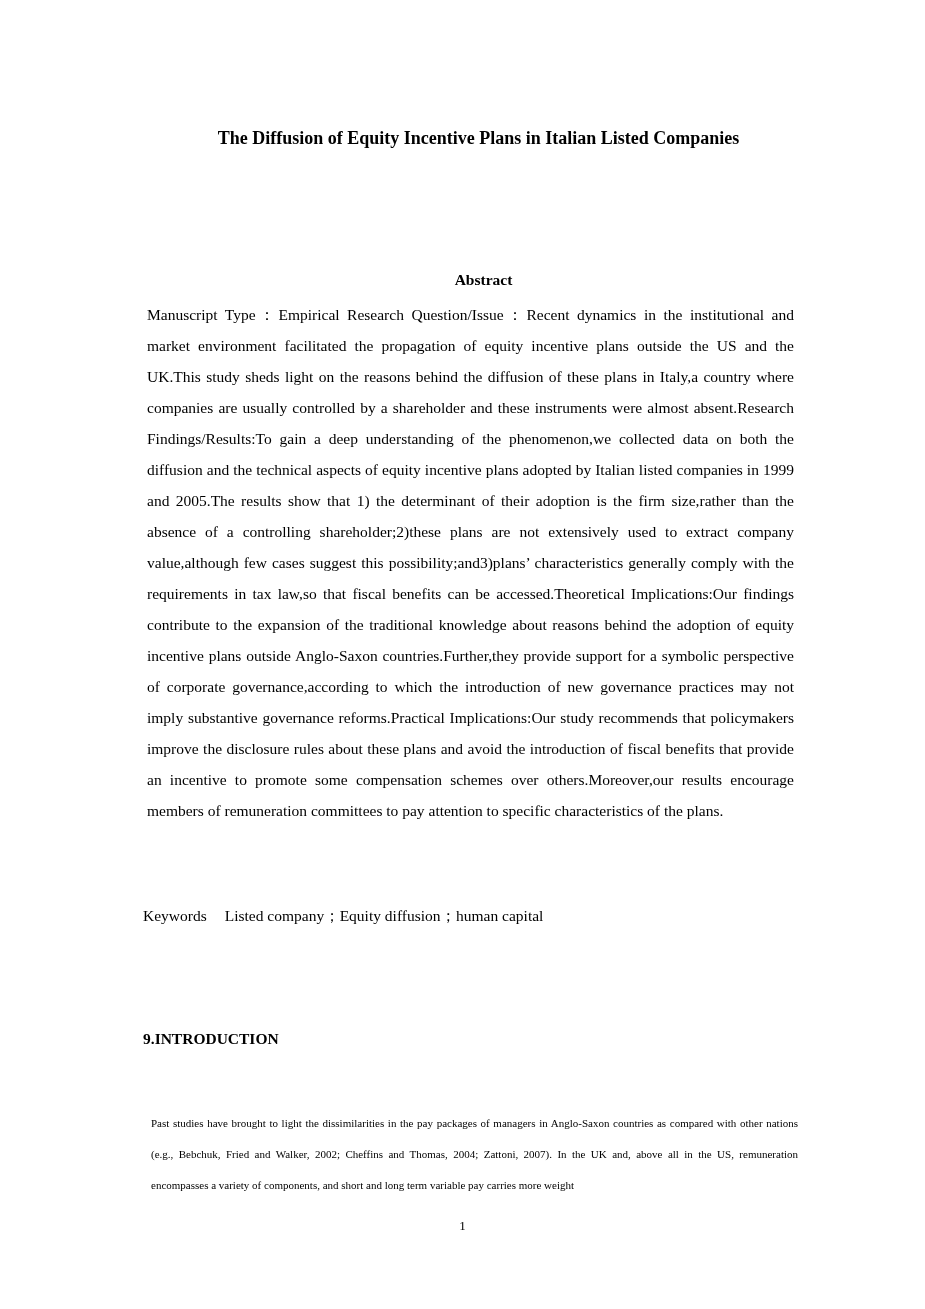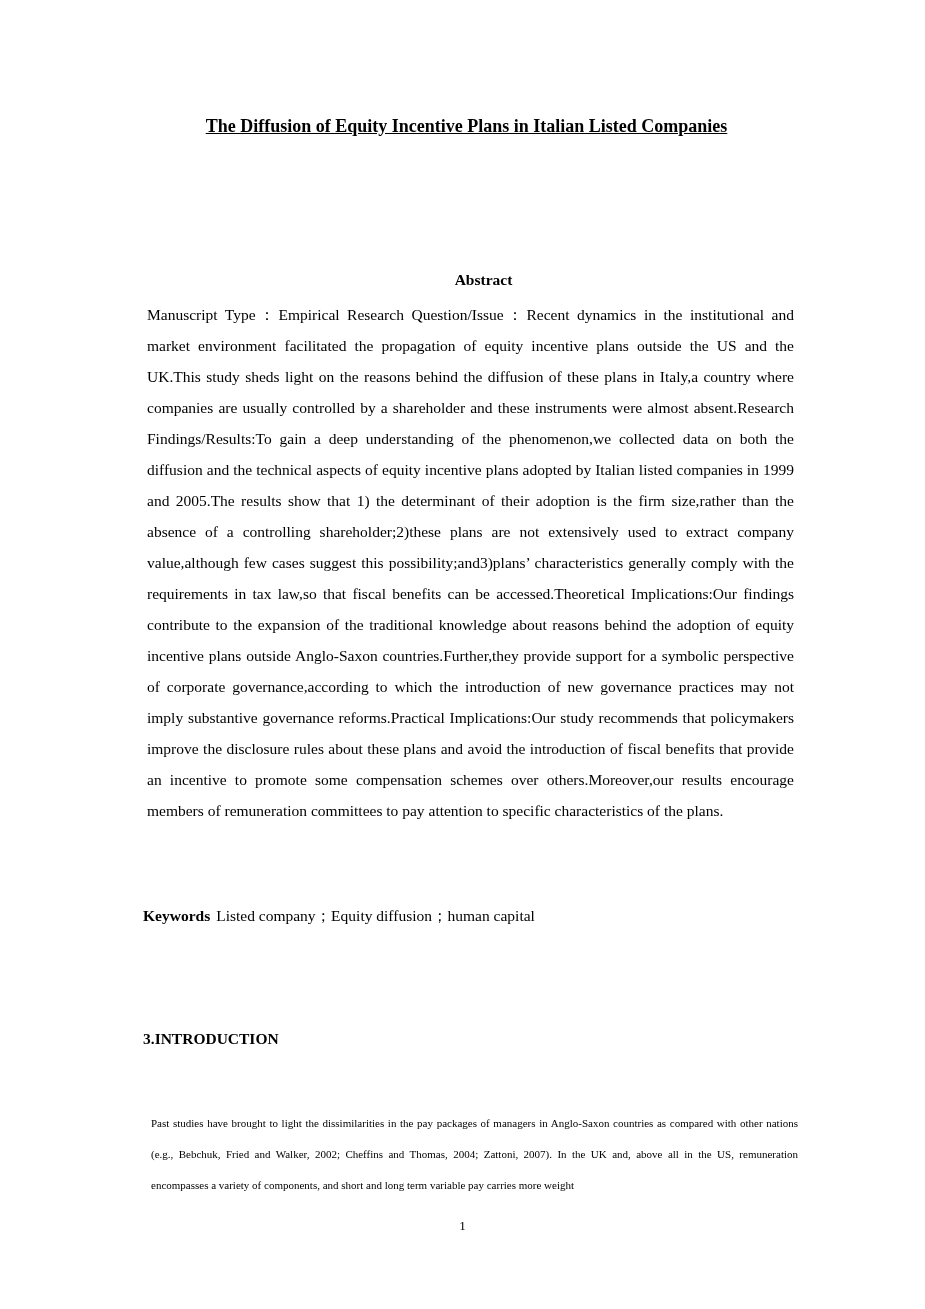--- a/index.html
+++ b/index.html
@@ -20,22 +20,21 @@
     position: absolute;
     left: 143px;
     width: 647px;
   }
 
   .paper-title {
     top: 116px;
     font-size: 18px;
     font-weight: bold;
     text-align: center;
-    margin: 0;
-    text-decoration: underline;
+    margin: 12px;
   }
 
   .abstract-heading {
     top: 254px;
     font-size: 15.5px;
     font-weight: bold;
     text-align: center;
     margin: 17px;
   }
 
@@ -48,22 +47,22 @@
   }
 
   .keywords-line {
     top: 900px;
     font-size: 15.5px;
     line-height: 31px;
     margin: 0;
   }
 
   .keywords-label {
-    font-weight: bold;
-    margin-right: 6px;
+    font-weight: normal;
+    margin-right: 18px;
   }
 
   .section-heading {
     top: 1030px;
     font-size: 15.5px;
     font-weight: bold;
     margin: 0;
   }
 
   .intro-body {
@@ -92,19 +91,19 @@
   <h1 class="block paper-title">The Diffusion of Equity Incentive Plans in Italian Listed Companies</h1>
 
   <h2 class="block abstract-heading">Abstract</h2>
 
   <p class="block abstract-body">Manuscript Type：Empirical Research Question/Issue：Recent dynamics in the institutional and market environment facilitated the propagation of equity incentive plans outside the US and the UK.This study sheds light on the reasons behind the diffusion of these plans in Italy,a country where companies are usually controlled by a shareholder and these instruments were almost absent.Research Findings/Results:To gain a deep understanding of the phenomenon,we collected data on both the diffusion and the technical aspects of equity incentive plans adopted by Italian listed companies in 1999 and 2005.The results show that 1) the determinant of their adoption is the firm size,rather than the absence of a controlling shareholder;2)these plans are not extensively used to extract company value,although few cases suggest this possibility;and3)plans’ characteristics generally comply with the requirements in tax law,so that fiscal benefits can be accessed.Theoretical Implications:Our findings contribute to the expansion of the traditional knowledge about reasons behind the adoption of equity incentive plans outside Anglo-Saxon countries.Further,they provide support for a symbolic perspective of corporate governance,according to which the introduction of new governance practices may not imply substantive governance reforms.Practical Implications:Our study recommends that policymakers improve the disclosure rules about these plans and avoid the introduction of fiscal benefits that provide an incentive to promote some compensation schemes over others.Moreover,our results encourage members of remuneration committees to pay attention to specific characteristics of the plans.</p>
 
   <p class="block keywords-line">
     <span class="keywords-label">Keywords</span><span>Listed company；Equity diffusion；human capital</span>
   </p>
 
-  <h3 class="block section-heading">3.INTRODUCTION</h3>
+  <h3 class="block section-heading">9.INTRODUCTION</h3>
 
   <p class="block intro-body">Past studies have brought to light the dissimilarities in the pay packages of managers in Anglo-Saxon countries as compared with other nations (e.g., Bebchuk, Fried and Walker, 2002; Cheffins and Thomas, 2004; Zattoni, 2007). In the UK and, above all in the US, remuneration encompasses a variety of components, and short and long term variable pay carries more weight</p>
 
   <div class="page-number">1</div>
 
 </div>
 
 </body></html>

